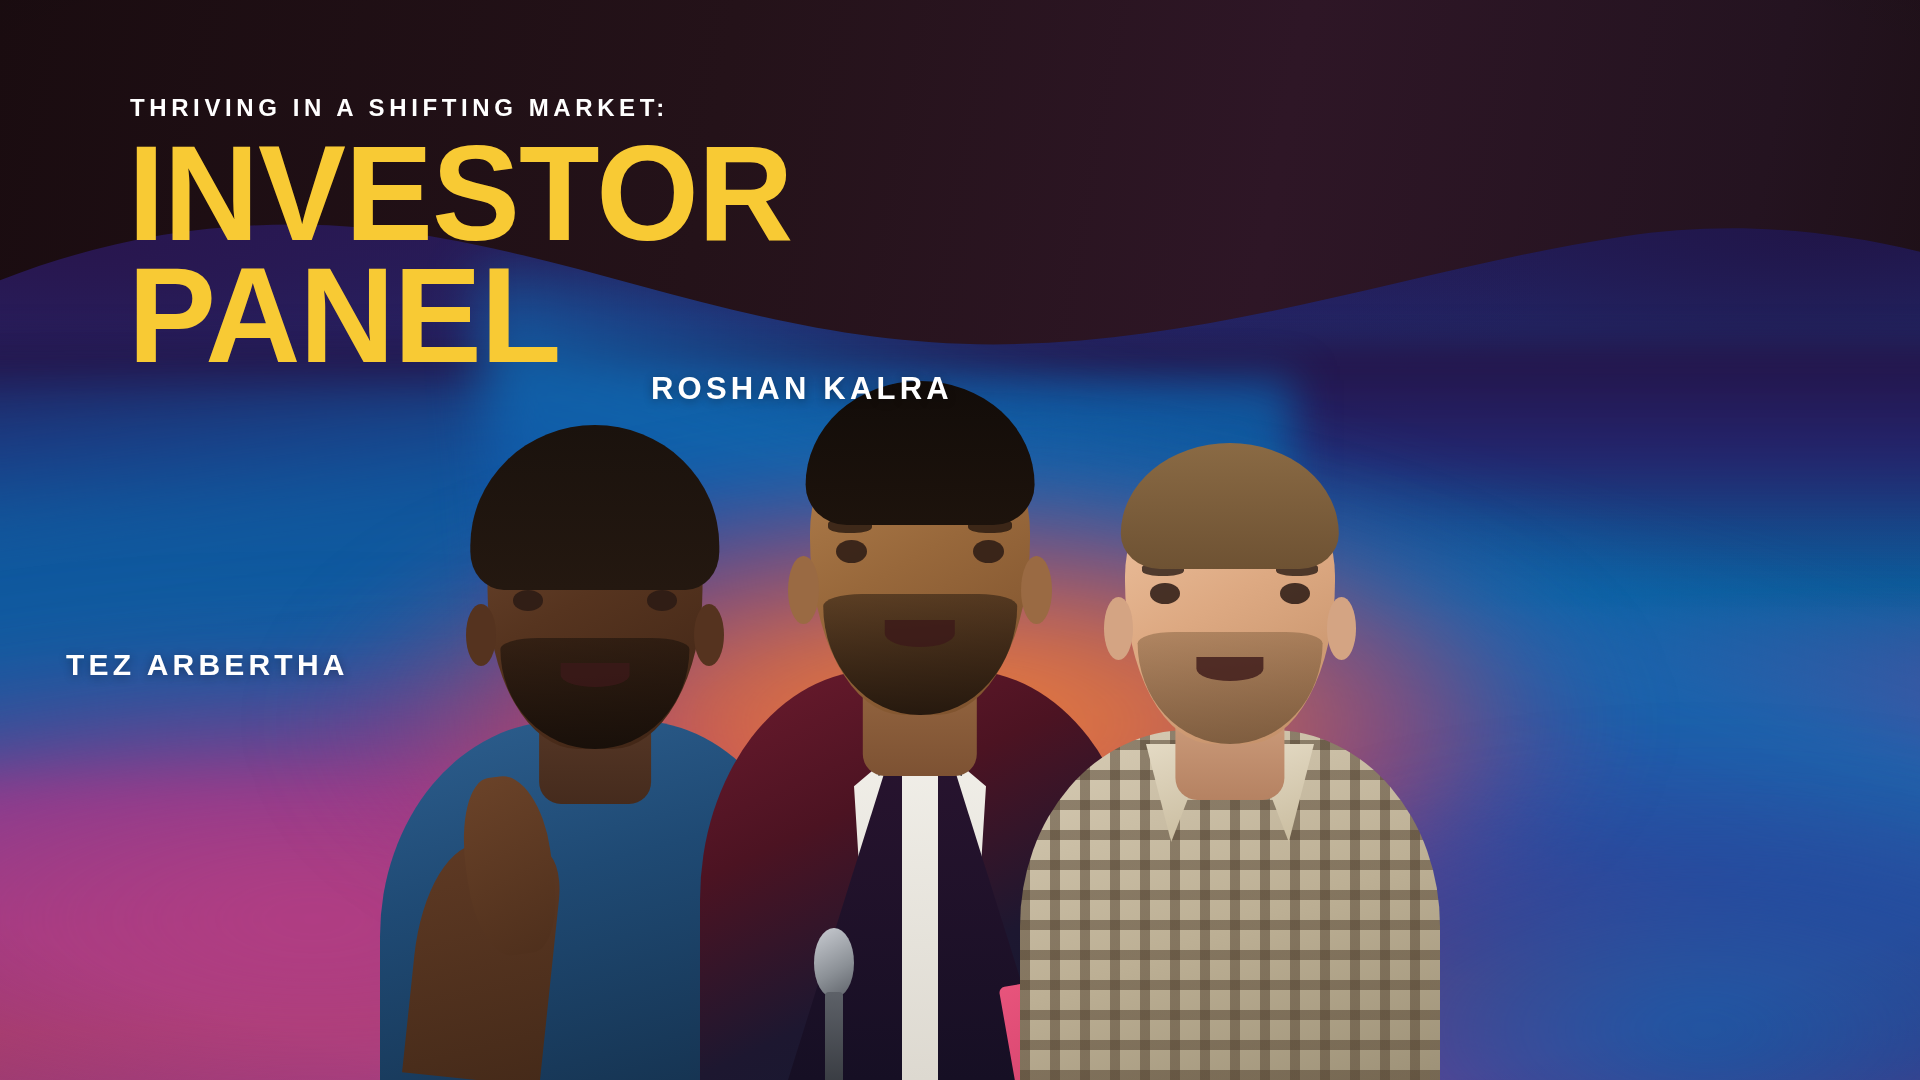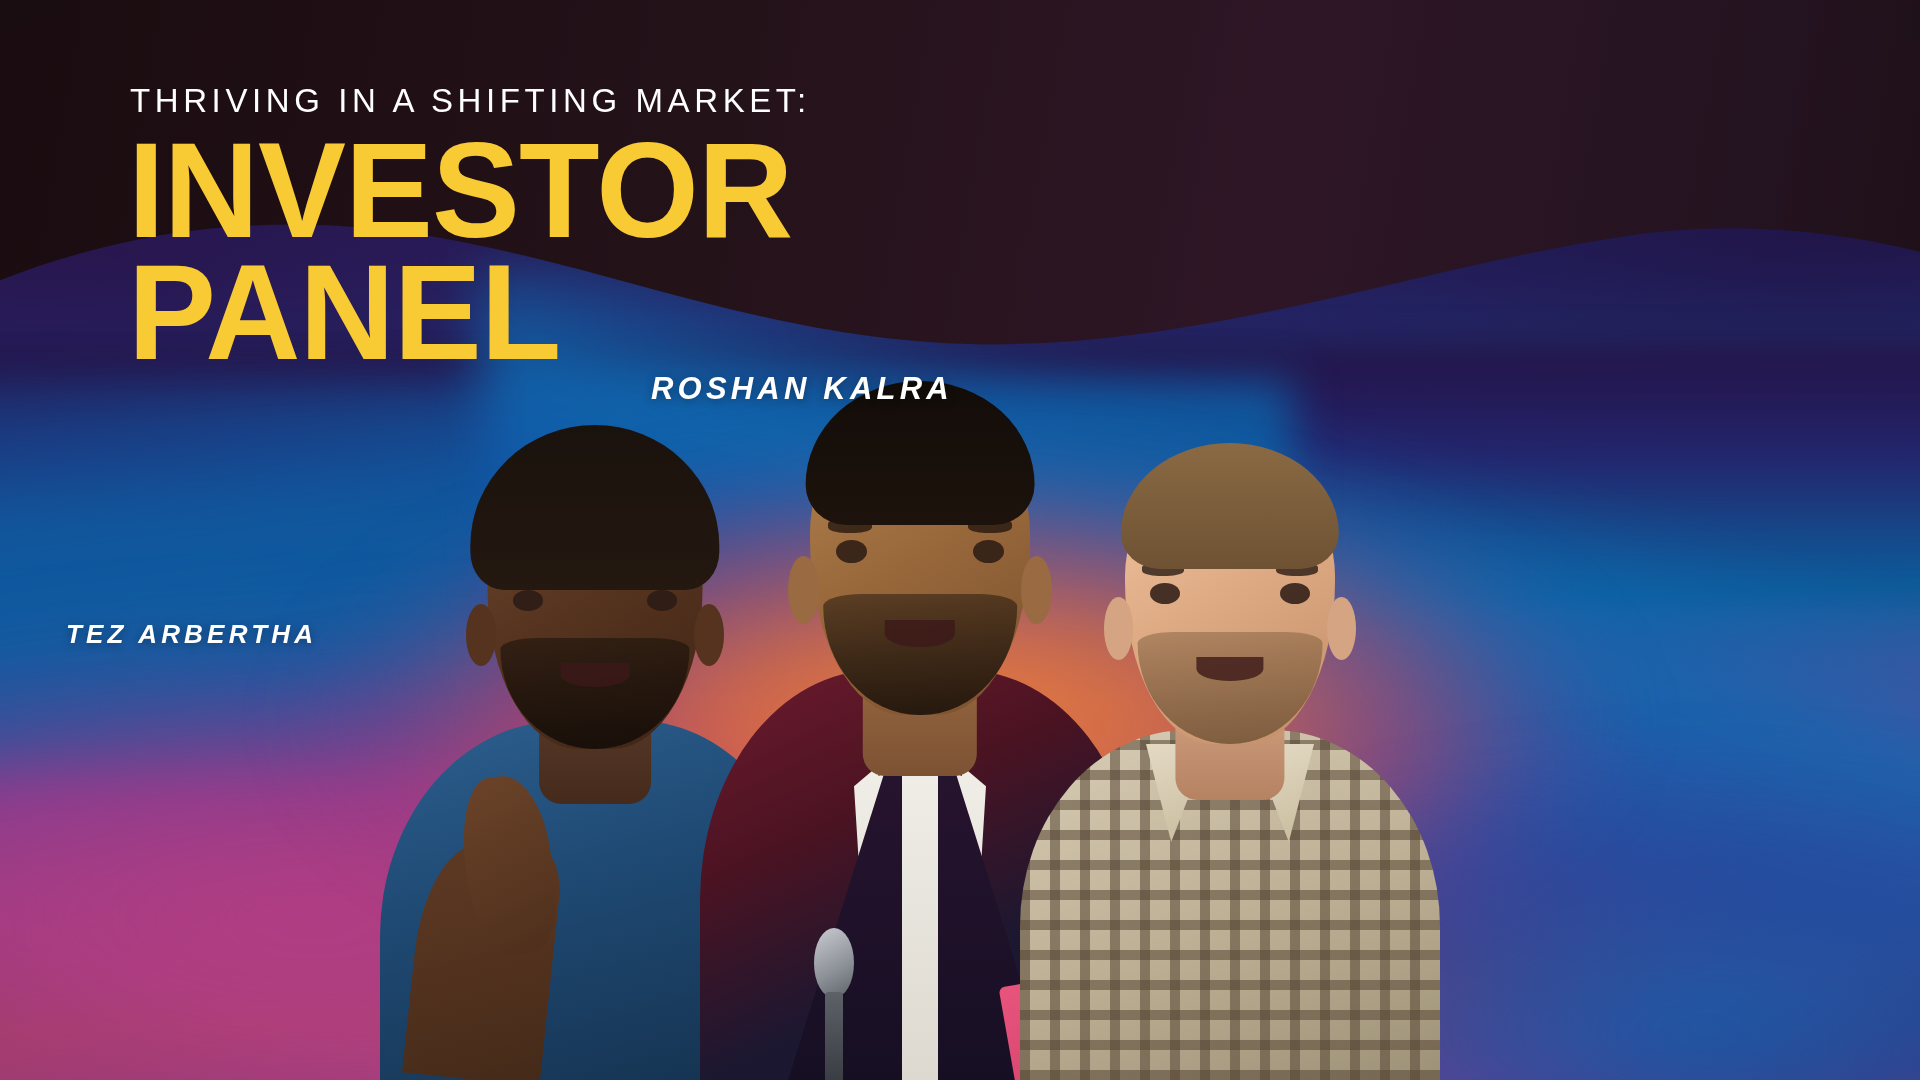--- a/index.html
+++ b/index.html
@@ -88,27 +88,27 @@
   }
 
   
   .title-block{
     position:absolute;
     left:128px;top:80px;
     z-index:40;
   }
   .eyebrow{
     color:#ffffff;
-    font-size:33px;
-    font-weight:400;
+    font-size:24px;
+    font-weight:700;
     letter-spacing:4.6px;
     line-height:1;
     white-space:nowrap;
     text-transform:uppercase;
-    margin:4px 0 14px 2px;
+    margin:16px 0 14px 2px;
   }
   .headline{
     color:#F8CA34;
     font-weight:700;
     font-size:136px;
     line-height:0.88;
     letter-spacing:-1px;
     text-transform:uppercase;
     margin:0;
     white-space:nowrap;
@@ -244,24 +244,23 @@
 
   
   .name{
     position:absolute;
     color:#ffffff;
     font-weight:700;
     text-transform:uppercase;
     white-space:nowrap;
     z-index:60;
     text-shadow:0 2px 10px rgba(0,0,0,.32);
-    font-style:italic;
   }
   #name-roshan{left:651px;top:371px;font-size:31px;letter-spacing:4.2px;}
-  #name-tez{left:66px;top:619px;font-size:26px;letter-spacing:4.2px;}
+  #name-tez{left:66px;top:648px;font-size:30px;letter-spacing:4.2px;}
   #name-jimmey{left:1185px;top:617px;font-size:30px;letter-spacing:4.2px;}
 </style>
 </head>
 <body>
 
 <div id="poster">
 
   <div class="bg-layer bg-base"></div>
   <div class="wave-wrap">
     <div class="wave-fill"></div>

